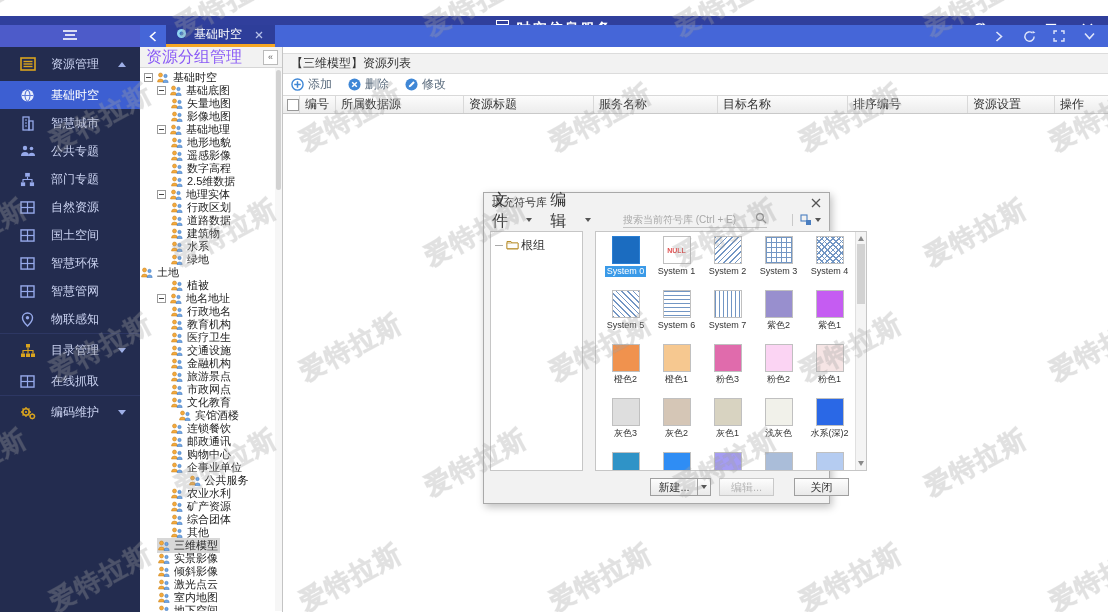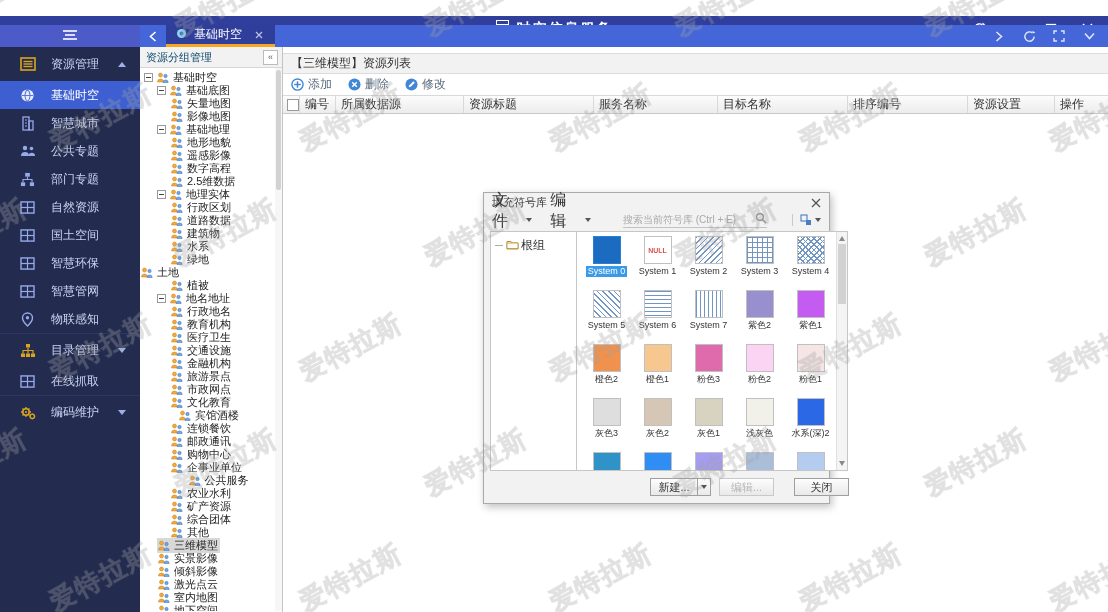--- a/index.html
+++ b/index.html
@@ -37,21 +37,21 @@
   .sb-item.section2 { height:34px; border-top:1px solid #2d3763; }
   .sb-item.selected { background:#3d5fd2; color:#fff; }
   .sb-ico { width:17px; height:17px; margin-right:15px; display:flex; align-items:center; justify-content:center; flex:0 0 17px; }
   .sb-arrow { position:absolute; right:14px; width:0; height:0; }
   .sb-arrow.up { border-left:4px solid transparent; border-right:4px solid transparent; border-bottom:5px solid #9fb0e8; }
   .sb-arrow.down { border-left:4px solid transparent; border-right:4px solid transparent; border-top:5px solid #9fb0e8; }
 
   
   #tree-panel { position:absolute; left:140px; top:47px; width:143px; height:565px; background:#fff; border-right:1px solid #c4c4c4; }
   #tree-header { height:21px; background:#f2f2f2; border-bottom:1px solid #d6d6d6; display:flex; align-items:center; padding:0 4px 0 6px; }
-  #tree-header .th-title { font-size:11px; color:#0c4a6e; flex:1; }
+  #tree-header .th-title { font-size:16px; color:#8b5cf6; flex:1; }
   #tree-collapse { width:15px; height:15px; border:1px solid #bbb; background:#fff; font-size:9px; color:#666; line-height:13px; text-align:center; cursor:pointer; }
   #tree-body { position:relative; height:543px; overflow:hidden; padding-top:3px; }
   .tnode { display:flex; align-items:center; height:13px; font-size:11px; color:#222; white-space:nowrap; cursor:pointer; }
   .texp { width:9px; height:9px; border:1px solid #9a9a9a; background:#fff; margin-right:3px; position:relative; flex:0 0 9px; }
   .texp::after { content:""; position:absolute; left:1px; right:1px; top:3px; height:1px; background:#444; }
   .tico { width:13px; height:12px; margin-right:2px; flex:0 0 13px; }
   .tlabel { padding:0 2px; }
   .tnode.selected .tsel { background:#d8d8d8; }
   .tsel { display:flex; align-items:center; }
   #tree-scroll { position:absolute; right:0; top:0; width:7px; height:543px; background:#f6f6f6; }
@@ -79,21 +79,21 @@
   .dlg-menu { font-size:16px; color:#333; display:flex; align-items:center; gap:5px; cursor:pointer; }
   .caret { width:0; height:0; border-left:3px solid transparent; border-right:3px solid transparent; border-top:4px solid #555; }
   #dlg-search { margin-left:14px; flex:1; display:flex; align-items:center; border-bottom:1px solid #c3c3c3; height:16px; }
   #dlg-search input { flex:1; border:none; outline:none; background:transparent; font-size:10px; color:#444; font-family:inherit; }
   #dlg-search input::placeholder { color:#a8a8a8; }
   #dlg-viewbtn { display:flex; align-items:center; gap:3px; margin-left:7px; padding-left:7px; border-left:1px solid #c9c9c9; cursor:pointer; }
   #dlg-body { position:absolute; left:0; top:38px; width:379px; height:246px; }
   #dlg-grouppanel { position:absolute; left:6px; top:0; width:93px; height:240px; background:#fff; border:1px solid #c6c6c6; padding:5px 0 0 4px; }
   .grp-row { display:flex; align-items:center; font-size:12px; color:#333; gap:2px; cursor:pointer; }
   .grp-dash { width:8px; height:1px; background:#aaa; margin-right:1px; }
-  #dlg-swatchpanel { position:absolute; left:92px; top:0; width:272px; height:240px; background:#fff; border:1px solid #c6c6c6; overflow:hidden; }
+  #dlg-swatchpanel { position:absolute; left:111px; top:0; width:272px; height:240px; background:#fff; border:1px solid #c6c6c6; overflow:hidden; }
   #swatch-grid { position:absolute; left:4px; top:4px; width:255px; display:flex; flex-wrap:wrap; }
   .sw-cell { width:51px; height:54px; display:flex; flex-direction:column; align-items:center; cursor:pointer; }
   .sw { width:28px; height:28px; border:1px solid #c0c0c0; background:#fff; display:flex; align-items:center; justify-content:center; }
   .sw-null-text { font-size:7px; color:#e05050; font-weight:bold; }
   .sw-label { margin-top:2px; font-size:9px; color:#333; padding:0 2px; line-height:11px; white-space:nowrap; }
   .sw-cell.selected .sw { border:1px solid #2a7fd4; }
   .sw-cell.selected .sw-label { background:#3a9ae8; color:#fff; }
   #sw-scroll { position:absolute; right:0; top:0; width:11px; height:238px; background:#f4f4f4; border-left:1px solid #e0e0e0; }
   .sw-arrow { position:absolute; left:2px; width:0; height:0; border-left:3px solid transparent; border-right:3px solid transparent; }
   .sw-arrow.up { top:4px; border-bottom:5px solid #8a8a8a; }

